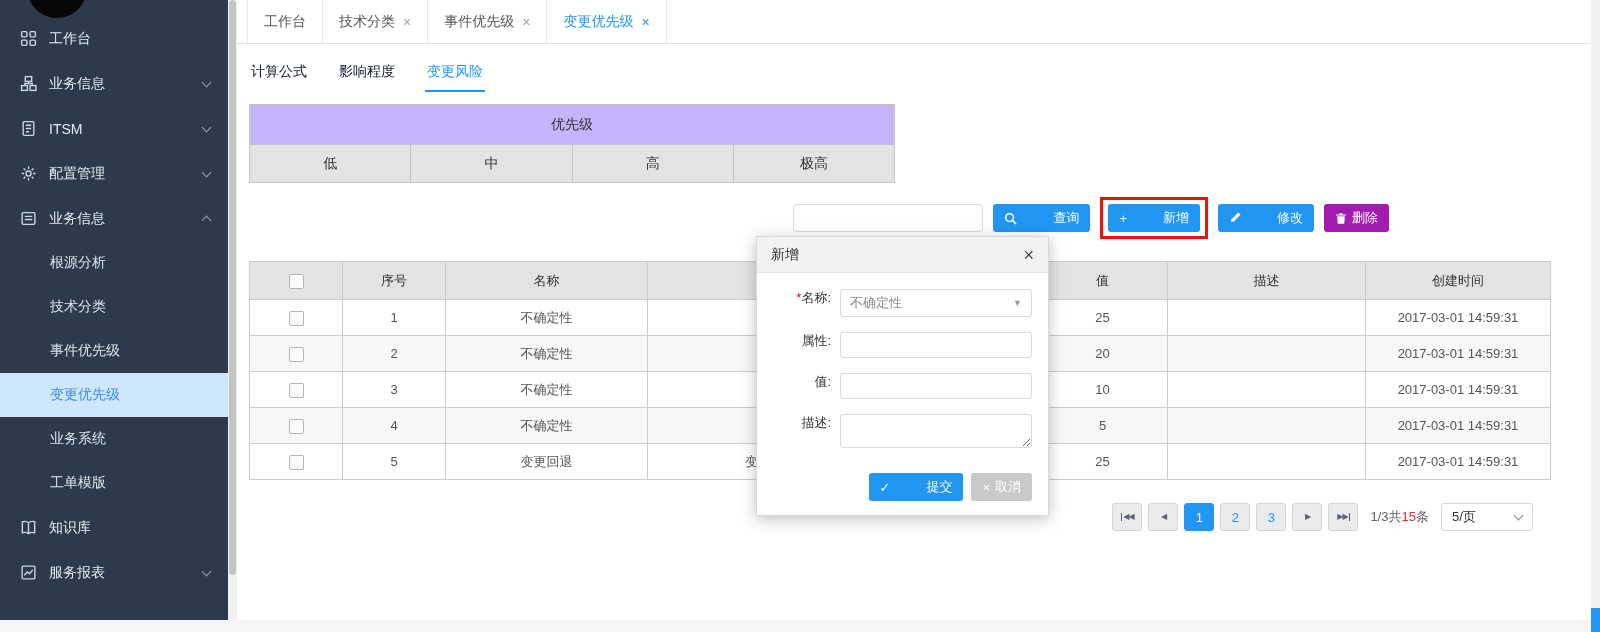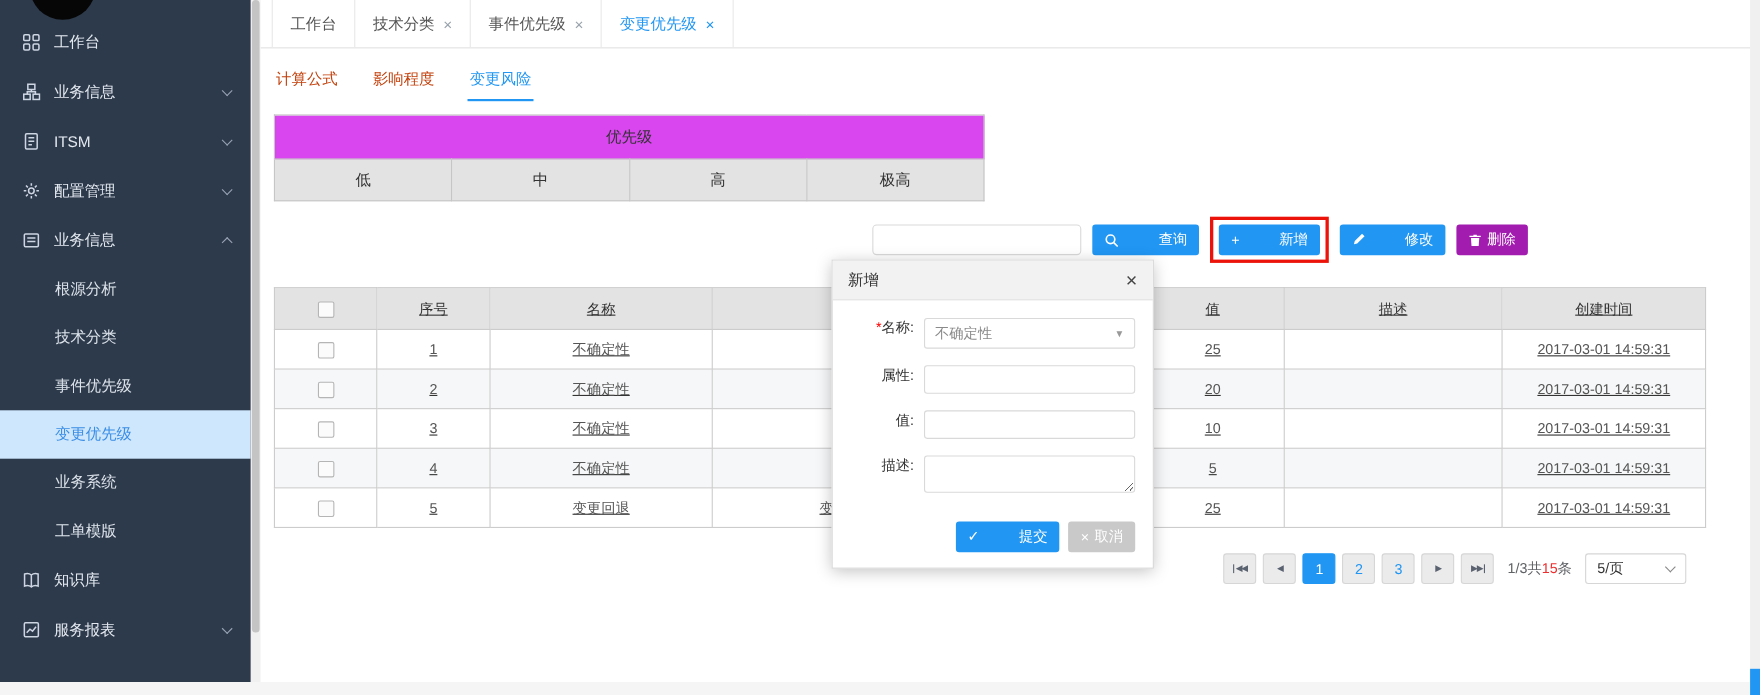--- a/index.html
+++ b/index.html
@@ -34,42 +34,42 @@
   .tabbar { height:44px; border-bottom:1px solid #e2e2e2; display:flex; align-items:stretch; padding-left:10px; }
   .tab { display:flex; align-items:center; gap:8px; padding:0 16px; font-size:14px; color:#555; border-right:1px solid #e8e8e8; cursor:pointer; }
   .tab:first-child { border-left:1px solid #e8e8e8; }
   .tab .x { color:#9aa3ad; font-size:14px; line-height:1; }
   .tab.active { color:#2196f3; }
   .tab.active .x { color:#2196f3; }
 
   .content { padding:10px 40px 0 12px; }
 
   .subtabs { display:flex; gap:28px; margin-bottom:12px; }
-  .subtab { padding:9px 2px; font-size:14px; color:#c2410c; border-bottom:2px solid transparent; cursor:pointer; }
+  .subtab { padding:9px 2px; font-size:14px; color:#0f172a; border-bottom:2px solid transparent; cursor:pointer; }
   .subtab.active { color:#2196f3; border-bottom-color:#2196f3; }
 
   
   .ptable { border-collapse:collapse; width:646px; }
   .ptable th, .ptable td { border:1px solid #c6c6c6; text-align:center; font-weight:normal; font-size:14px; color:#333; }
-  .ptable .ptitle { background:#d946ef; height:40px; }
+  .ptable .ptitle { background:#c4b5fd; height:40px; }
   .ptable .plevel { background:#e3e3e3; height:38px; width:161px; }
   .ptable .pvals  { height:48px; background:#fff; }
   .pinput { width:56px; height:27px; border:1px solid #d9d9d9; border-radius:4px; padding:0 8px; font-size:13px; color:#555; font-family:inherit; }
   .psep { margin:0 5px; color:#666; }
 
   
   .toolbar { margin-top:14px; display:flex; justify-content:flex-end; align-items:center; gap:10px; padding-right:162px; }
   .search-input { width:190px; height:28px; border:1px solid #d9d9d9; border-radius:4px; padding:0 8px; font-family:inherit; }
   .btn { height:28px; padding:0 11px; border:none; border-radius:3px; color:#fff; font-size:13px; display:inline-flex; align-items:center; gap:5px; font-family:inherit; cursor:pointer; white-space:nowrap; }
   .btn-blue { background:#2196f3;gap:36px; }
   .btn-red  { background:#a21caf; }
   .annotate { border:3px solid #ec130b; padding:4px 5px; display:inline-flex; }
 
   
-  .dtable { border-collapse:collapse; width:100%; margin-top:22px; table-layout:fixed;text-decoration:underline; }
+  .dtable { border-collapse:collapse; width:100%; margin-top:22px; table-layout:fixed; }
   .dtable th, .dtable td { border:1px solid #ccc; text-align:center; overflow:hidden; }
   .dtable th { background:#e3e3e3; height:38px; font-size:13px; color:#333; font-weight:normal; }
   .dtable td { height:36px; font-size:13px; color:#555; background:#fff; }
   .dtable tr.even td { background:#f6f7f8; }
   .cb { display:inline-block; width:15px; height:15px; border:1px solid #b5b5b5; background:#fbfbfb; border-radius:2px; vertical-align:middle; cursor:pointer; }
 
   
   .pager { margin-top:16px; display:flex; justify-content:flex-end; align-items:center; gap:6px; padding-right:18px; }
   .pg { min-width:30px; height:28px; border:1px solid #d6d6d6; background:#ebebeb; border-radius:3px; display:inline-flex; align-items:center; justify-content:center; padding:0 6px; font-size:13px; color:#5a6270; cursor:pointer; }
   .pg .pg-ico { font-size:8px; letter-spacing:-1px; color:#5a6270; line-height:1; }

